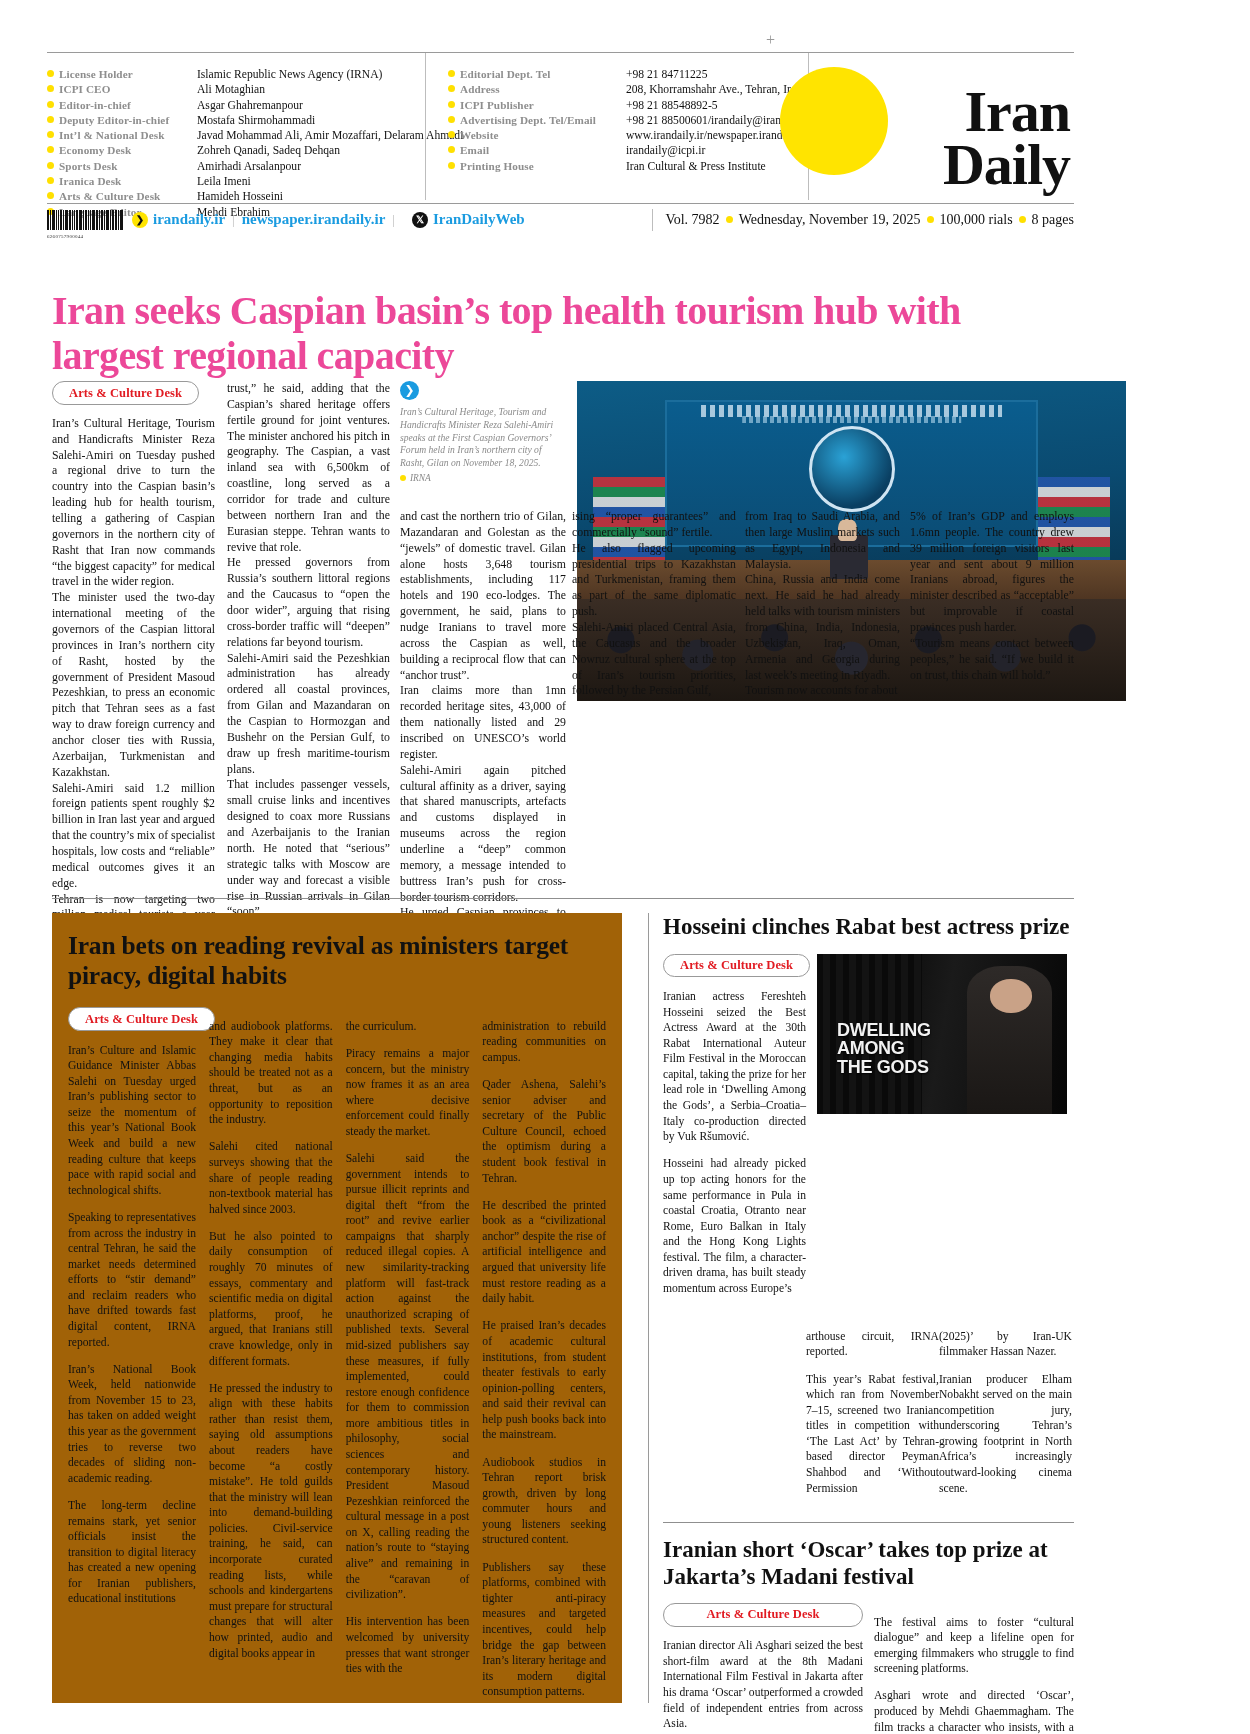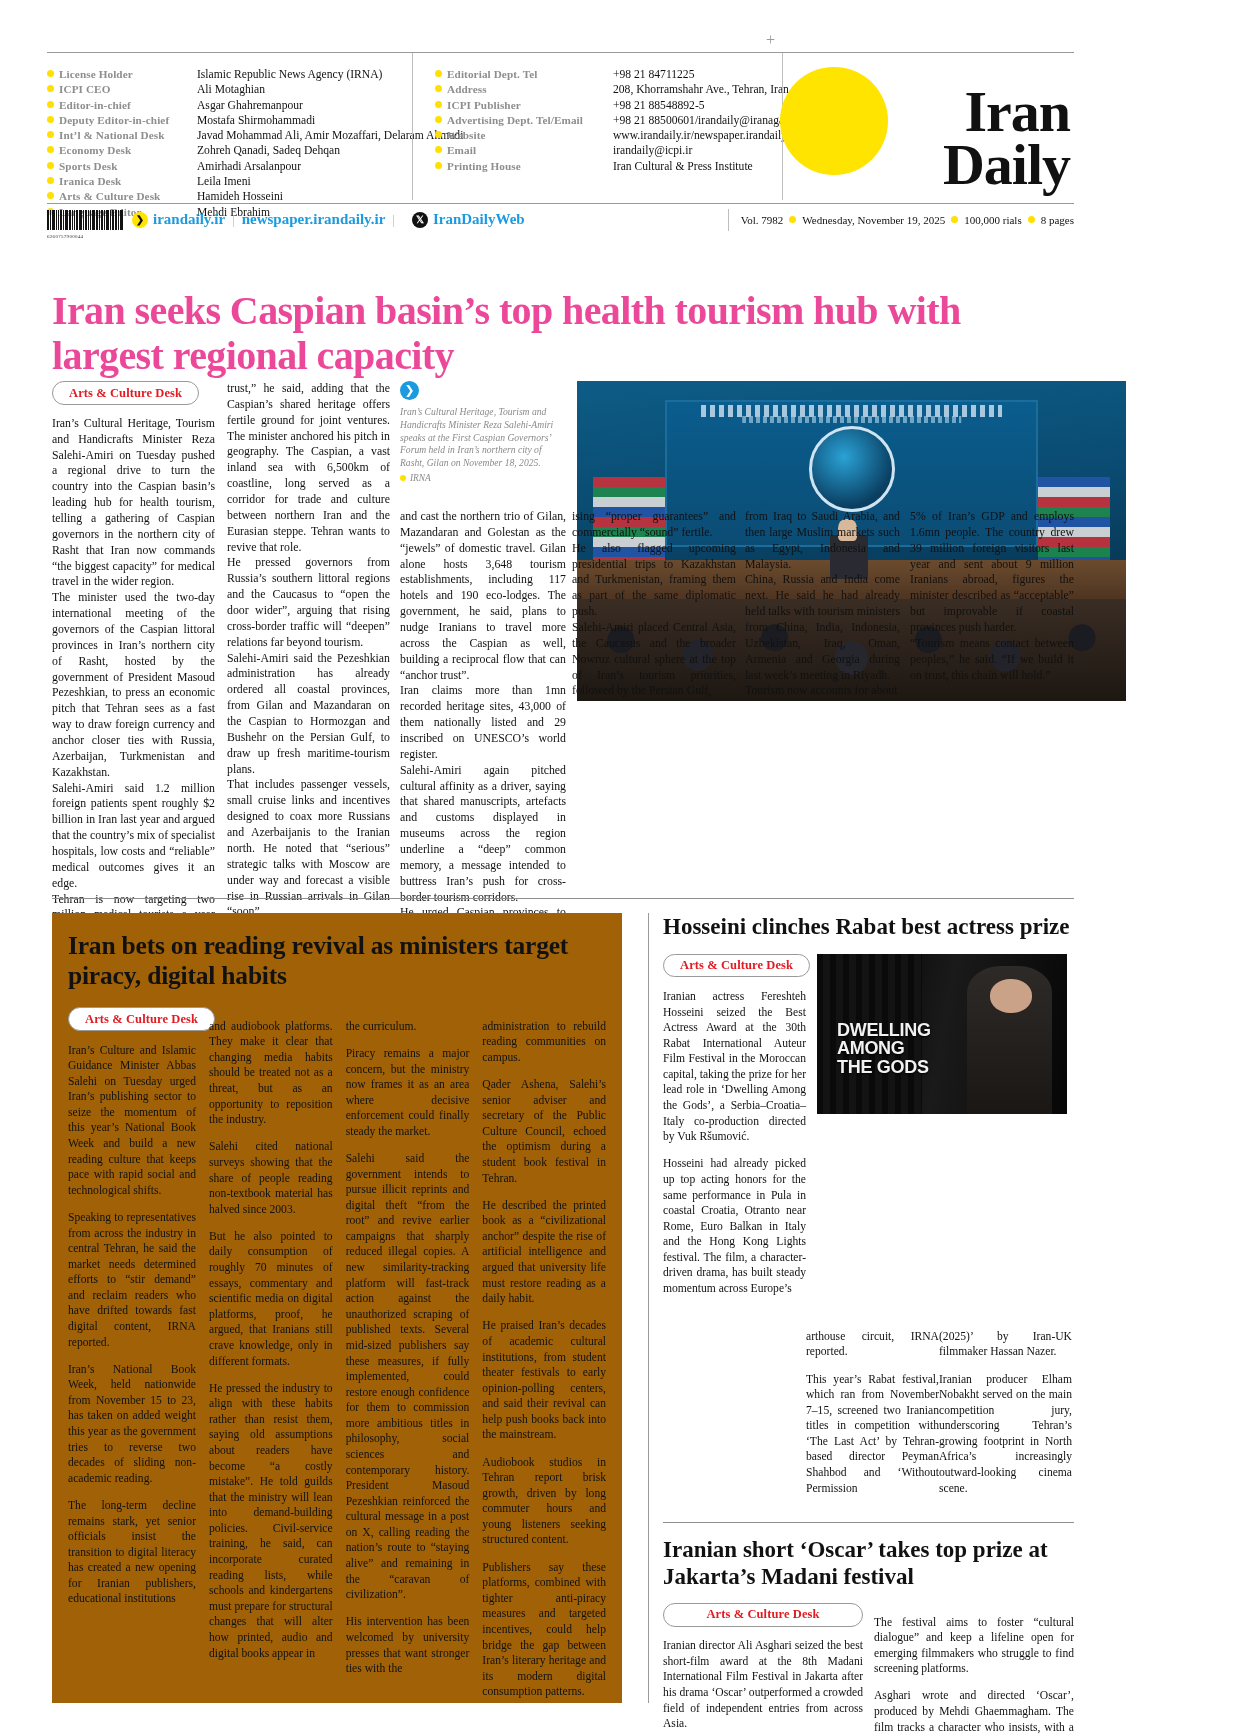--- a/index.html
+++ b/index.html
@@ -15,20 +15,21 @@
   .page { position:absolute; left:0; top:0; width:1250px; height:1734px; }
 
   
   .cropmark { position:absolute; color:#999; font-size:16px; line-height:1; }
 
   
   .masthead {
     position:absolute; left:47px; top:52px; width:1027px; height:148px;
     border-top:1px solid #9a9a9a;
     display:flex;
+    gap:13px;
   }
   .mast-col { padding-top:14px; }
   .mast-col.c1 { width:365px; }
   .mast-col.c2 { width:370px; padding-left:22px; border-left:1px solid #bdbdbd; }
   .mast-col.c3 { flex:1; border-left:1px solid #bdbdbd; position:relative; }
 
   .mastrow { display:flex; align-items:baseline; line-height:1.32; }
   .mastrow .lbl {
     display:flex; align-items:baseline; gap:5px;
     width:150px; flex:0 0 150px;
@@ -76,21 +77,21 @@
   }
   .nav-x {
     width:16px; height:16px; border-radius:50%;
     background:#111; display:inline-flex; align-items:center; justify-content:center;
     color:#fff; font-size:10px; font-weight:700; margin-right:5px; margin-left:10px;
   }
   .nav-link { color:#1a9be0; font-size:15px; font-weight:700; white-space:nowrap; }
   .nav-sep { color:#bbb; margin:0 7px; font-size:13px; }
   .nav-right {
     margin-left:auto; display:flex; align-items:center; gap:6px;
-    font-size:11px; color:#111; white-space:nowrap;
+    font-size:14px; color:#111; white-space:nowrap;
     border-left:1px solid #bdbdbd; padding-left:12px; height:22px;
   }
   .nav-right .dot { top:0px; }
 
   
   .main-headline {
     position:absolute; left:52px; top:262px; width:1022px;
     font-family:"Liberation Serif", serif;
     font-weight:700; font-size:40px; line-height:1.12;
     letter-spacing:-0.6px; color:#ec4899;

